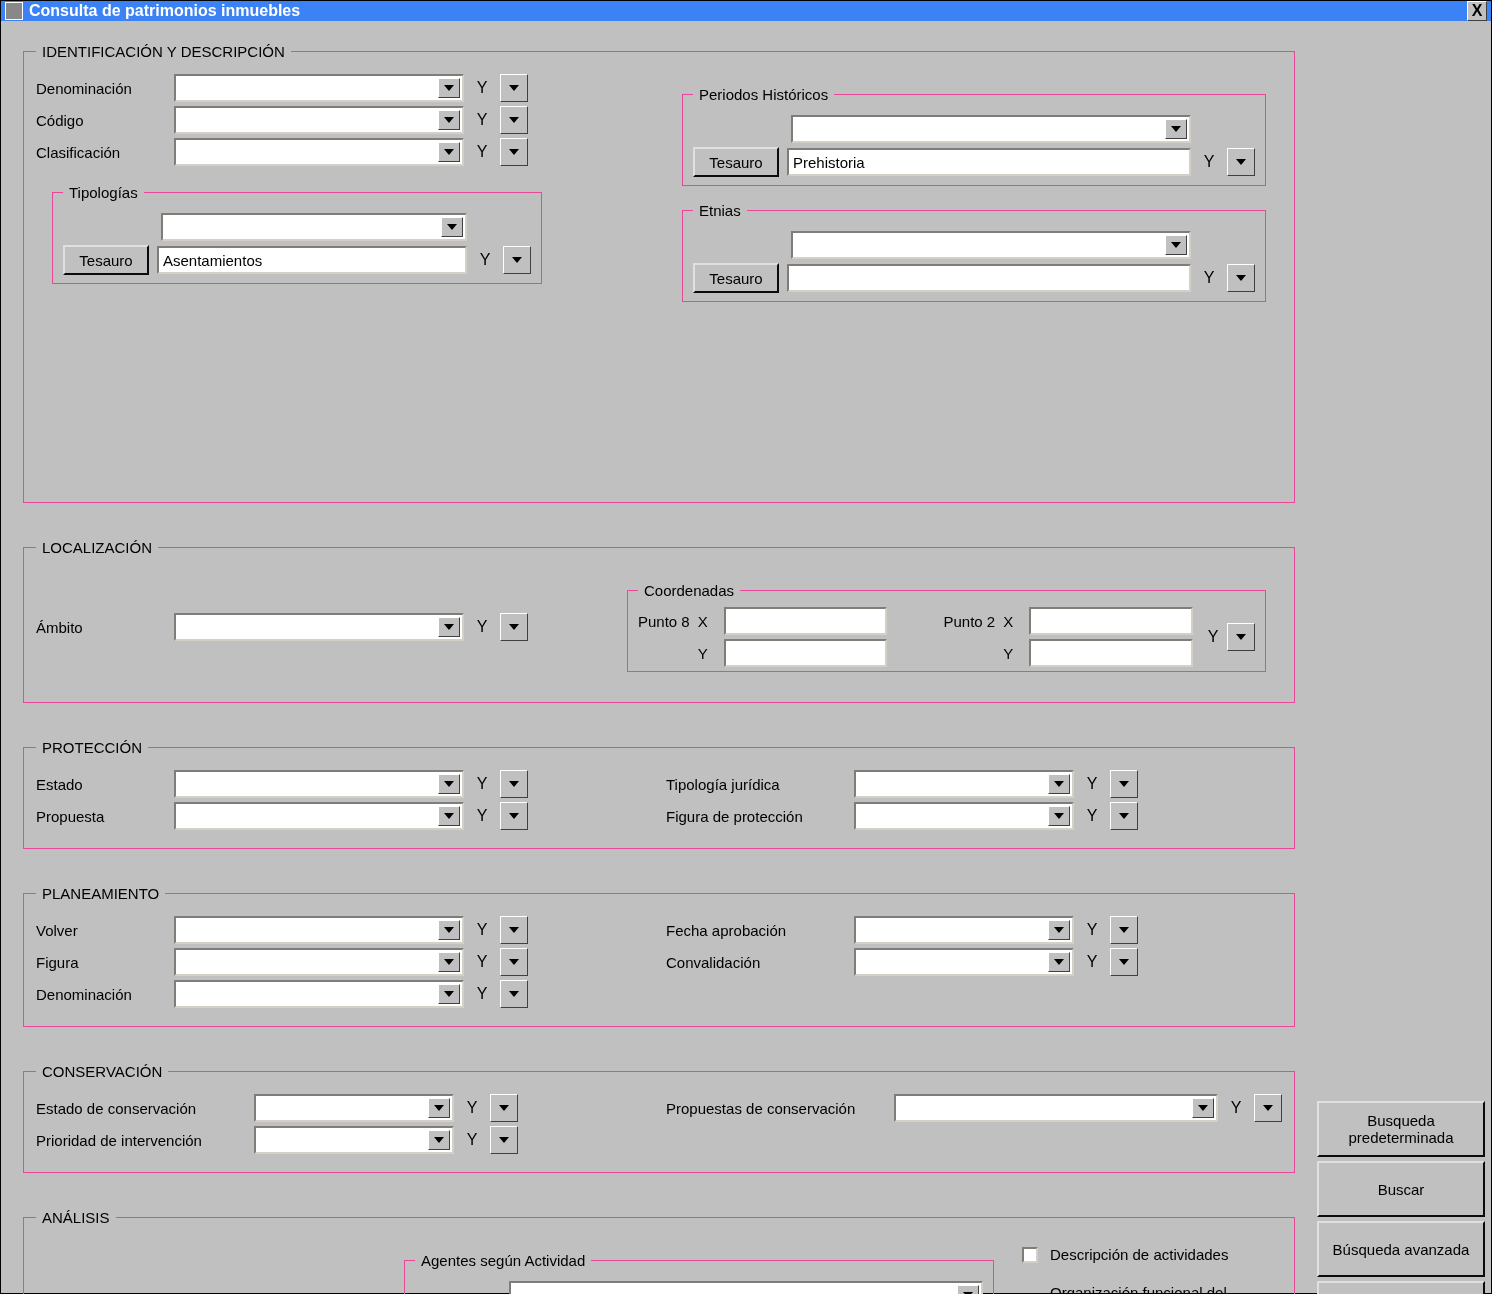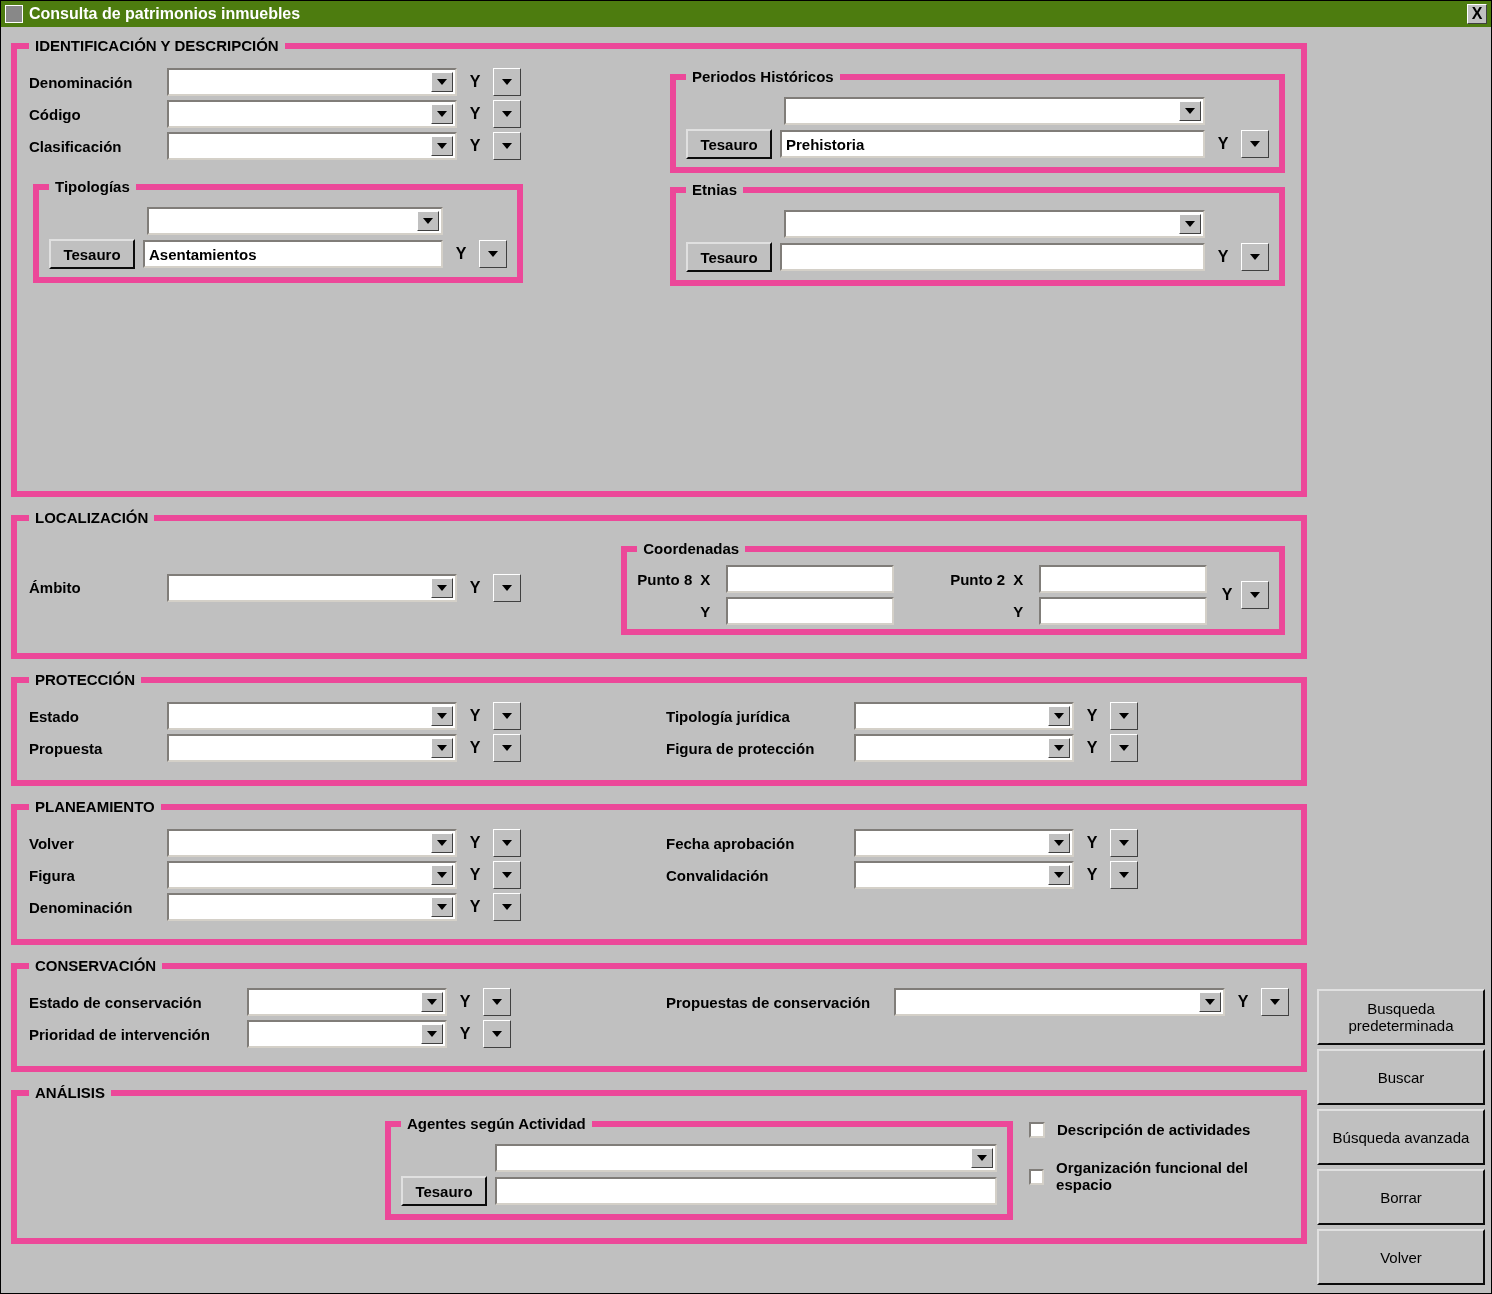--- a/index.html
+++ b/index.html
@@ -12,21 +12,21 @@
   }
   .window {
     width: 1492px;
     height: 1294px;
     background: #c0c0c0;
     display: flex;
     flex-direction: column;
     border: 1px solid #000;
   }
   .titlebar {
-    background: #4d7c0f;
+    background: #3b82f6;
     color: #fff;
     height: 26px;
     display: flex;
     align-items: center;
     padding: 0 4px;
     font-weight: bold;
     font-size: 16px;
   }
   .titlebar .icon {
     width: 18px; height: 18px;
@@ -64,26 +64,25 @@
     display: flex;
     flex-direction: column;
     justify-content: flex-end;
     gap: 4px;
     padding-bottom: 2px;
   }
   .side-buttons .btn {
     height: 56px;
   }
   fieldset {
-    border: 6px solid #ec4899;
+    border: 1px solid #ec4899;
     border-radius: 0;
-    margin: 4px;
+    margin: 16px;
     padding: 10px 12px 14px 12px;
     position: relative;
-    font-weight: bold;
   }
   legend {
     padding: 0 6px;
     font-size: 15px;
   }
   .row {
     display: flex;
     align-items: center;
     gap: 8px;
     margin: 4px 0;

